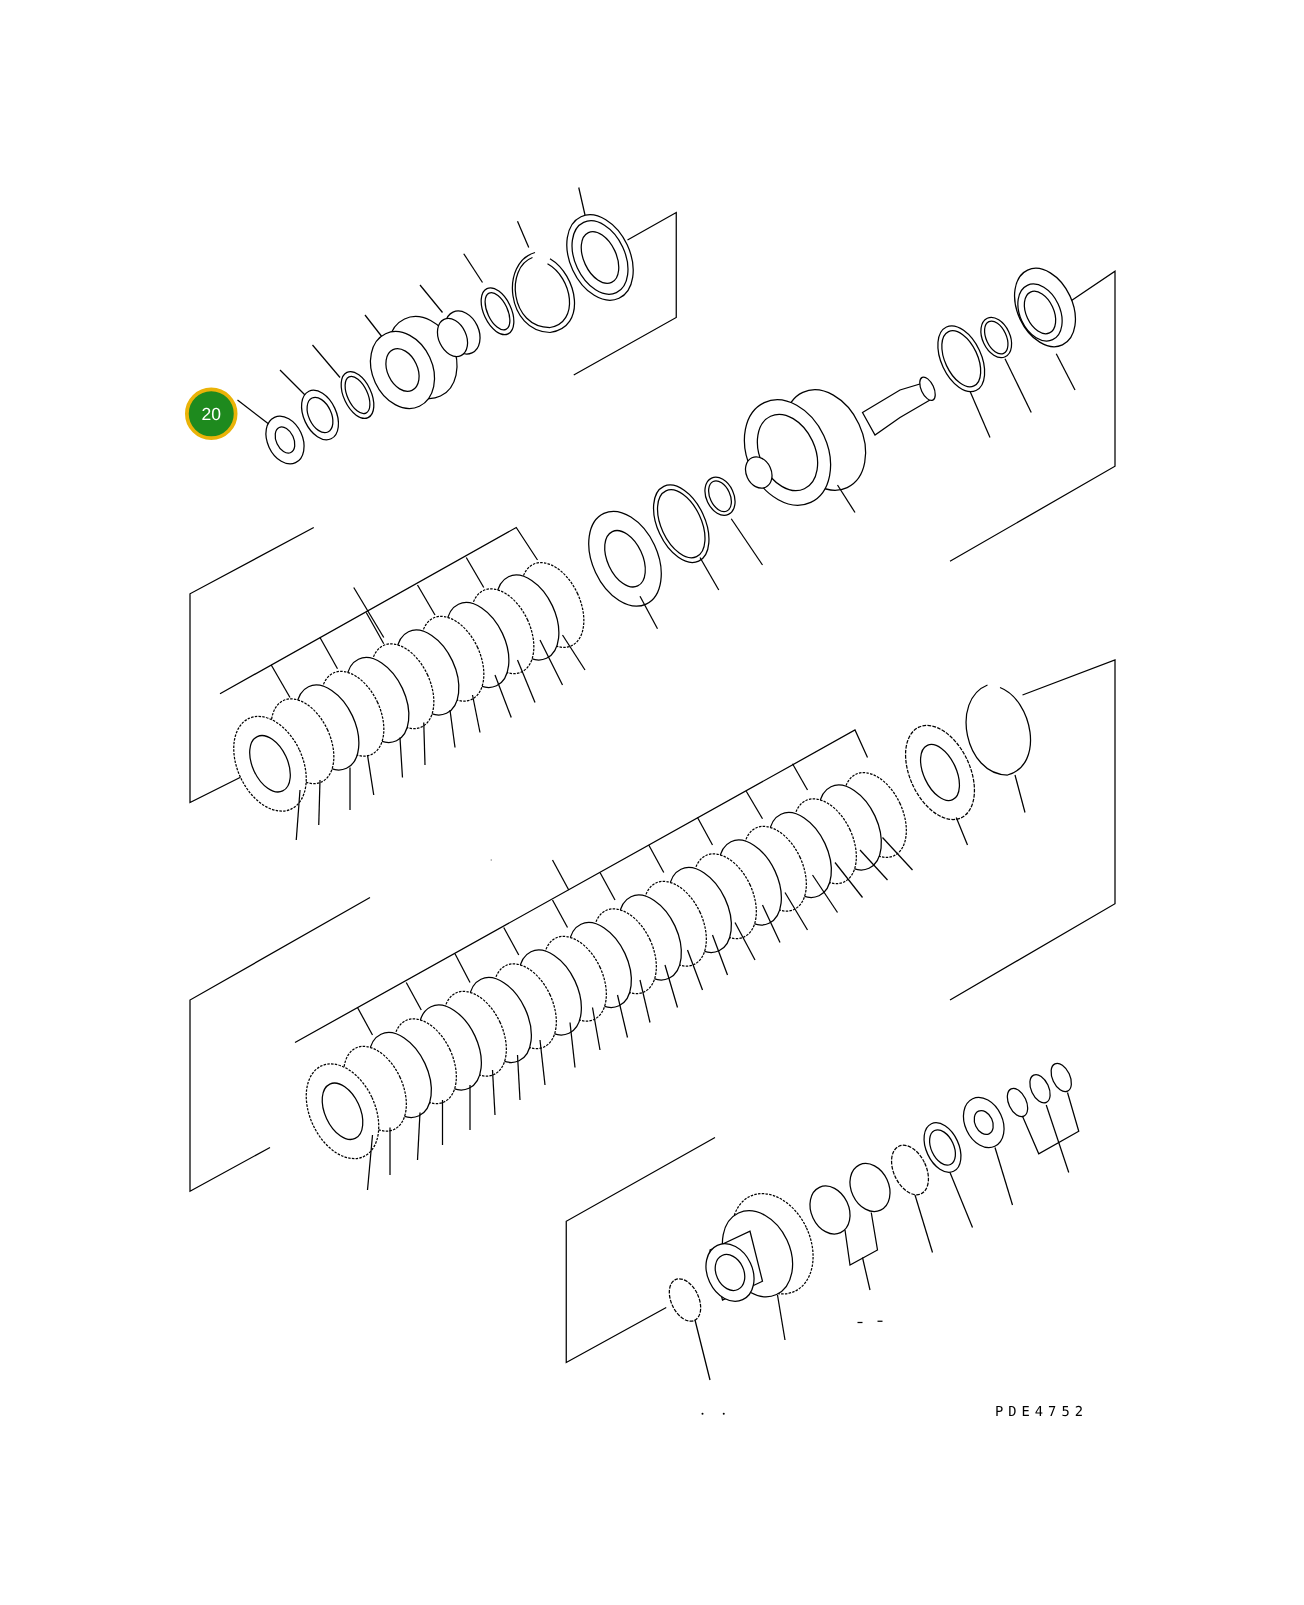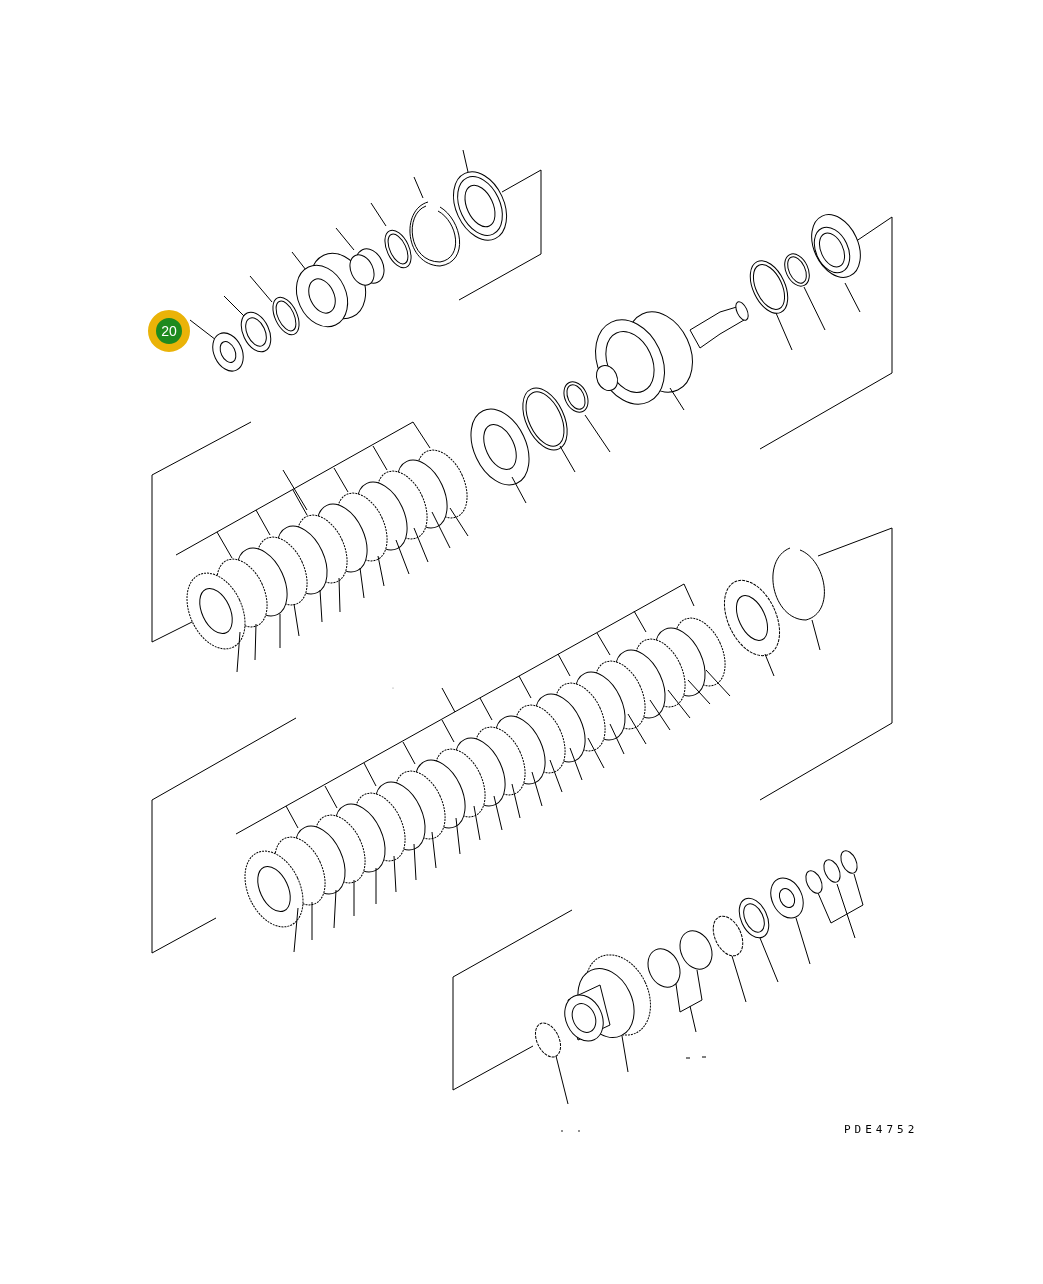--- a/index.html
+++ b/index.html
@@ -2,24 +2,24 @@
 <html><head>
 <meta charset="utf-8">
 <style>
   html, body { margin: 0; padding: 0; background: #ffffff; }
   body { width: 1043px; height: 1284px; position: relative; overflow: hidden;
          font-family: "Liberation Sans", sans-serif; }
   #diagram { position: absolute; left: 0; top: 0; }
   .ln { stroke: #000; stroke-width: 1; fill: none; }
   .part { stroke: #000; stroke-width: 1; fill: #fff; }
   .badge { position: absolute; left: 148px; top: 310px; width: 42px; height: 42px;
-           border-radius: 50%; background: #1e8a1e; border: 8px solid #eab308;
+           border-radius: 50%; background: #1e8a1e; border: 3px solid #eab308;
            box-sizing: border-box; color: #fff; font-size: 14px;
            display: flex; align-items: center; justify-content: center; cursor: pointer; }
-  .figcode { position: absolute; left: 844px; top: 1123px; font-family: "DejaVu Sans Mono", monospace;
+  .figcode { position: absolute; left: 796px; top: 1123px; font-family: "DejaVu Sans Mono", monospace;
              font-size: 11px; letter-spacing: 4px; color: #000; }
 </style>
 </head>
 <body>
 
 <svg id="diagram" width="1043" height="1284" viewBox="0 0 1043 1284" xmlns="http://www.w3.org/2000/svg">
 
   <g>
 
     <line class="ln" x1="190" y1="320" x2="216" y2="340"></line>

